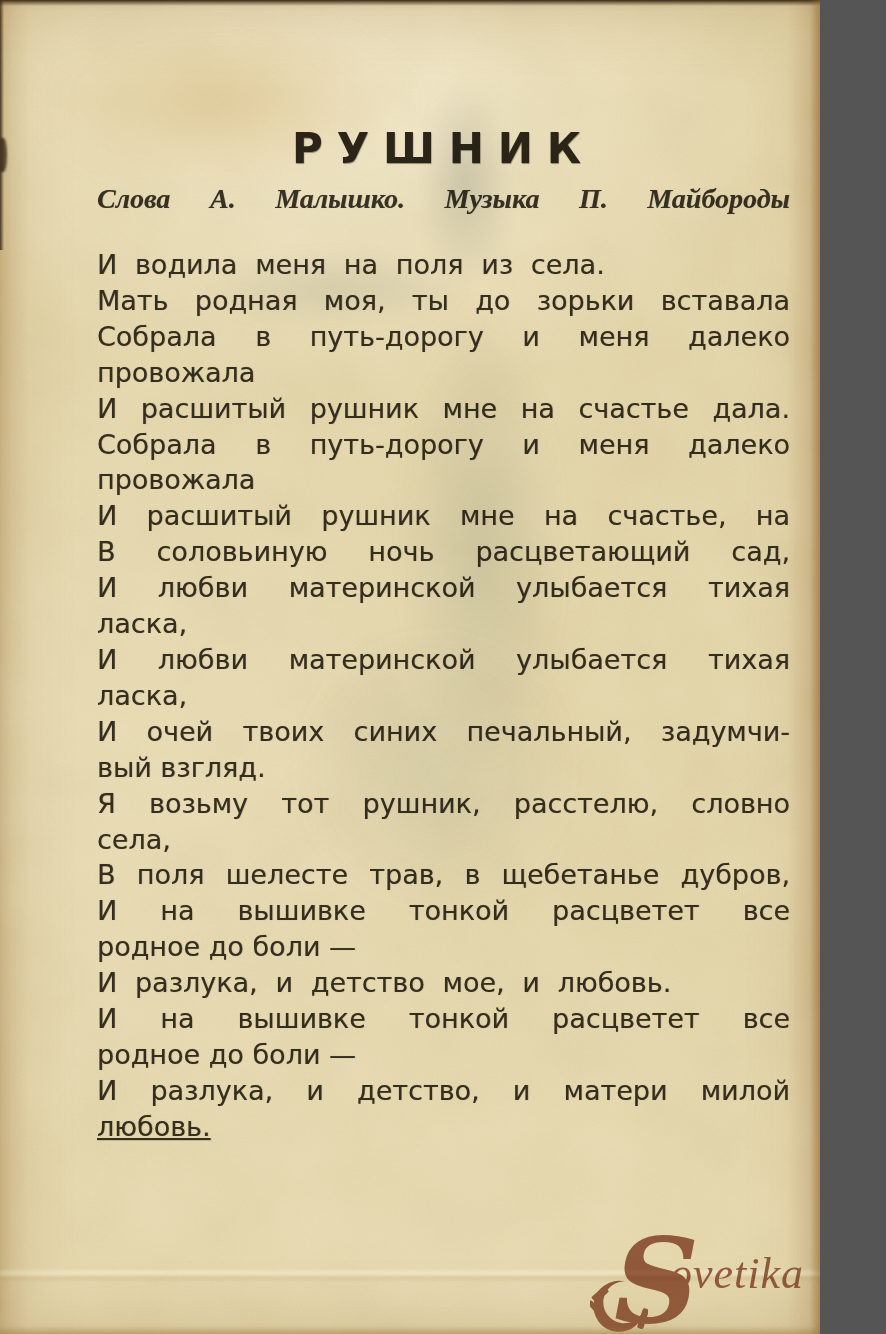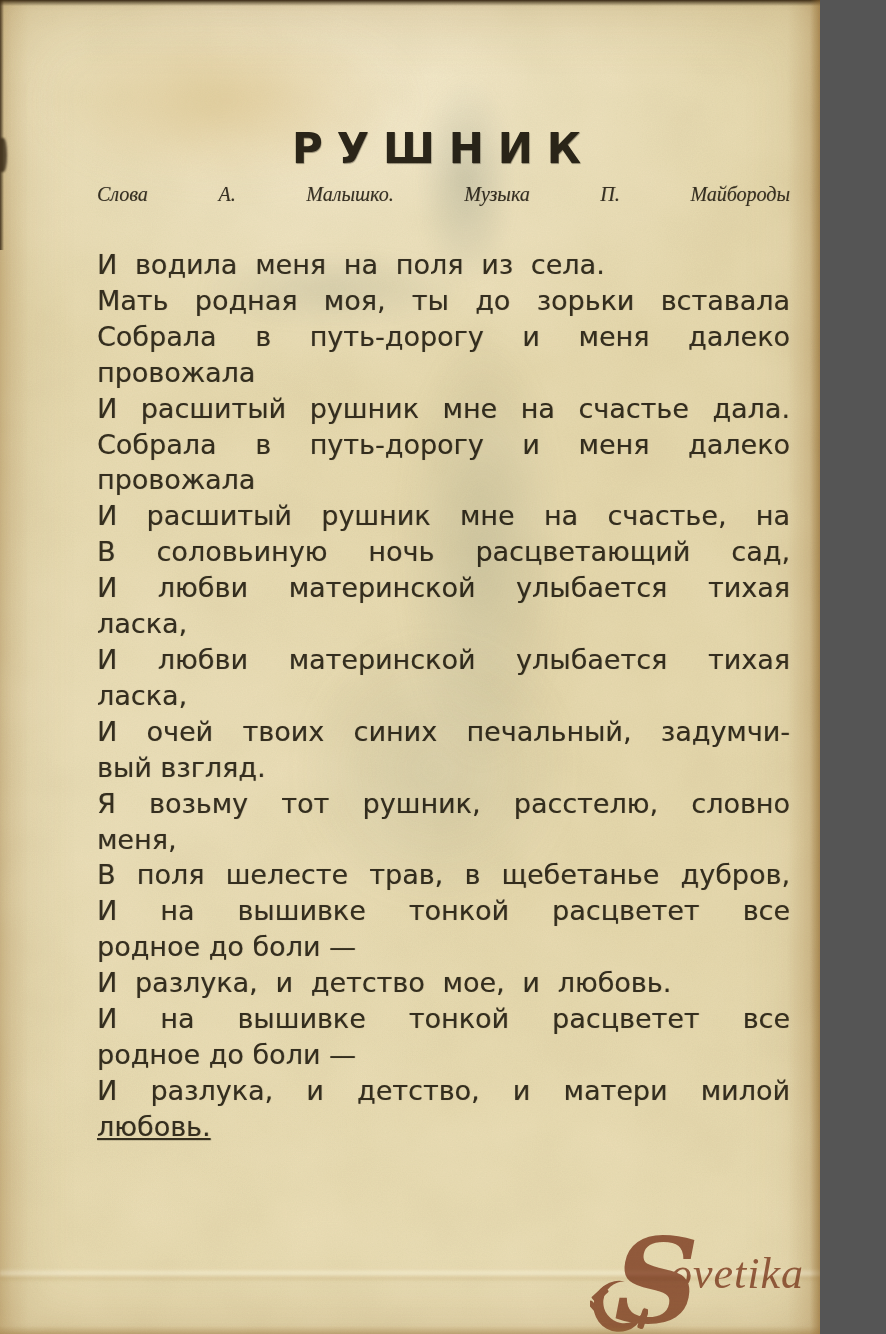--- a/index.html
+++ b/index.html
@@ -31,23 +31,24 @@
   .content{position:absolute;left:97px;top:0;width:693px;mix-blend-mode:multiply}
   .title{
     position:absolute;left:0;top:126px;width:100%;margin:0;
     text-align:center;font-weight:bold;font-size:42px;line-height:1.1;
     letter-spacing:0.33em;color:#2e2a21;
     text-shadow:0.5px 0.5px 0.8px rgba(46,42,33,0.45);
   }
   .byline{
     position:absolute;left:0;top:183px;width:100%;
     font-family:"Liberation Serif","DejaVu Serif",serif;font-style:italic;
-    font-size:20px;color:#3c3830;
+    font-size:28px;color:#3c3830;
     text-align:justify;text-align-last:justify;text-justify:inter-word;
     text-shadow:0.4px 0.4px 0.7px rgba(60,56,48,0.4);
+    font-weight:bold;
   }
   .lyrics{
     position:absolute;left:0;top:247px;width:100%;
     font-size:27px;line-height:35.9px;color:#3a362c;
     text-shadow:0.4px 0.4px 0.7px rgba(58,54,44,0.45);
   }
   .line.justify{text-align:justify;text-align-last:justify;text-justify:inter-word}
   .line.right{text-align:left}
   .line.left{text-align:left;word-spacing:0.34em}
 
@@ -107,21 +108,21 @@
         <div class="line right">провожала</div>
         <div class="line justify">И расшитый рушник мне на счастье, на</div>
         <div class="line justify">В соловьиную ночь расцветающий сад,</div>
         <div class="line justify">И любви материнской улыбается тихая</div>
         <div class="line right">ласка,</div>
         <div class="line justify">И любви материнской улыбается тихая</div>
         <div class="line right">ласка,</div>
         <div class="line justify">И очей твоих синих печальный, задумчи-</div>
         <div class="line right">вый взгляд.</div>
         <div class="line justify">Я возьму тот рушник, расстелю, словно</div>
-        <div class="line right">меня,</div>
+        <div class="line right">села,</div>
         <div class="line justify">В поля шелесте трав, в щебетанье дубров,</div>
         <div class="line justify">И на вышивке тонкой расцветет все</div>
         <div class="line right">родное до боли —</div>
         <div class="line left">И разлука, и детство мое, и любовь.</div>
         <div class="line justify">И на вышивке тонкой расцветет все</div>
         <div class="line right">родное до боли —</div>
         <div class="line justify">И разлука, и детство, и матери милой</div>
         <div class="line right" style="padding-right: 26px; text-decoration: underline;">любовь.</div>
       </div>
   </div>

